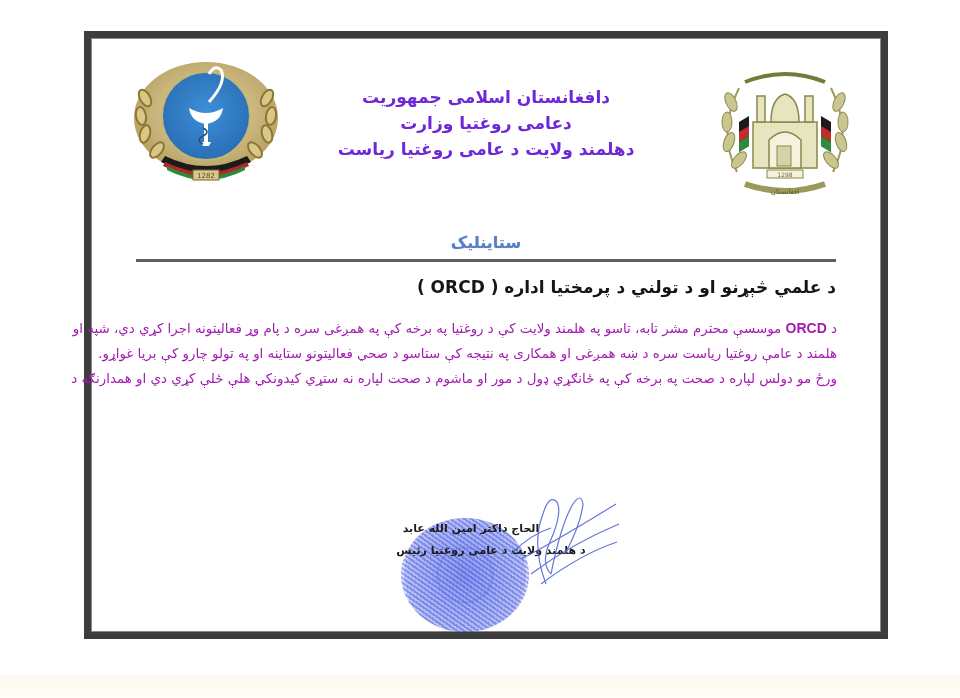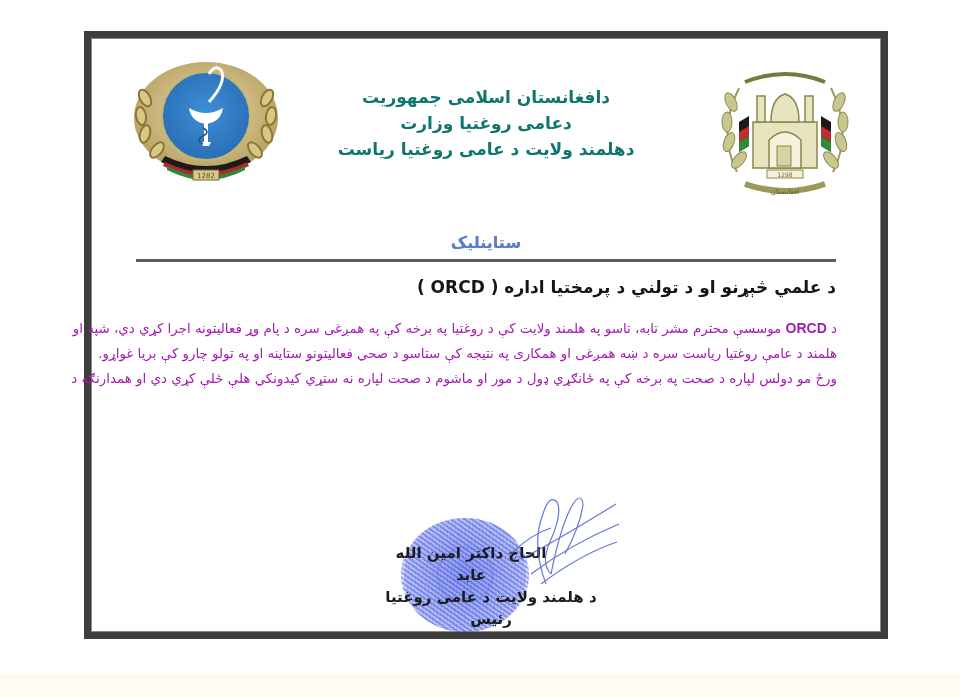--- a/index.html
+++ b/index.html
@@ -25,21 +25,21 @@
     }
     .emblem {
       position: absolute;
     }
     .emblem-left { left: 40px; top: 20px; width: 150px; height: 128px; }
     .emblem-right { left: 626px; top: 24px; width: 136px; height: 140px; }
 
     .header {
       position: absolute; left: 210px; top: 46px; width: 370px;
       direction: rtl; text-align: center;
-      color: #0f766e;
+      color: #6d28d9;
       font-family: "DejaVu Sans", sans-serif;
       font-weight: bold;
       font-size: 17px;
       line-height: 26px;
     }
     .subtitle {
       position: absolute; left: 330px; top: 162px; width: 130px;
       direction: rtl; text-align: center;
       color: #5a7fc8;
       font-weight: bold; font-size: 16px;
@@ -77,23 +77,22 @@
         repeating-linear-gradient(35deg, rgba(40,60,210,0.55) 0 2px, rgba(120,140,240,0.35) 2px 4px),
         radial-gradient(circle, rgba(70,90,230,0.75), rgba(90,110,235,0.35) 70%, rgba(255,255,255,0) 72%);
       opacity: 0.85;
     }
     .signature {
       position: absolute; left: 400px; top: 446px; width: 130px; height: 110px;
     }
     .sign-block {
       position: absolute; left: 290px; top: 480px; width: 220px;
       direction: rtl; text-align: center;
-      font-weight: bold; font-size: 15px; line-height: 22px; color: #1b1b1b;
-      font-family: "DejaVu Sans", sans-serif;
-      margin-top: 24px;
+      font-weight: bold; font-size: 11px; line-height: 22px; color: #1b1b1b;
+      font-family: "DejaVu Sans", sans-serif;
     }
     .sign-block .name { padding-right: 40px; }
   </style>
 </head>
 <body>
 
 <div class="scan-strip"></div>
 
 <div class="frame">
 

